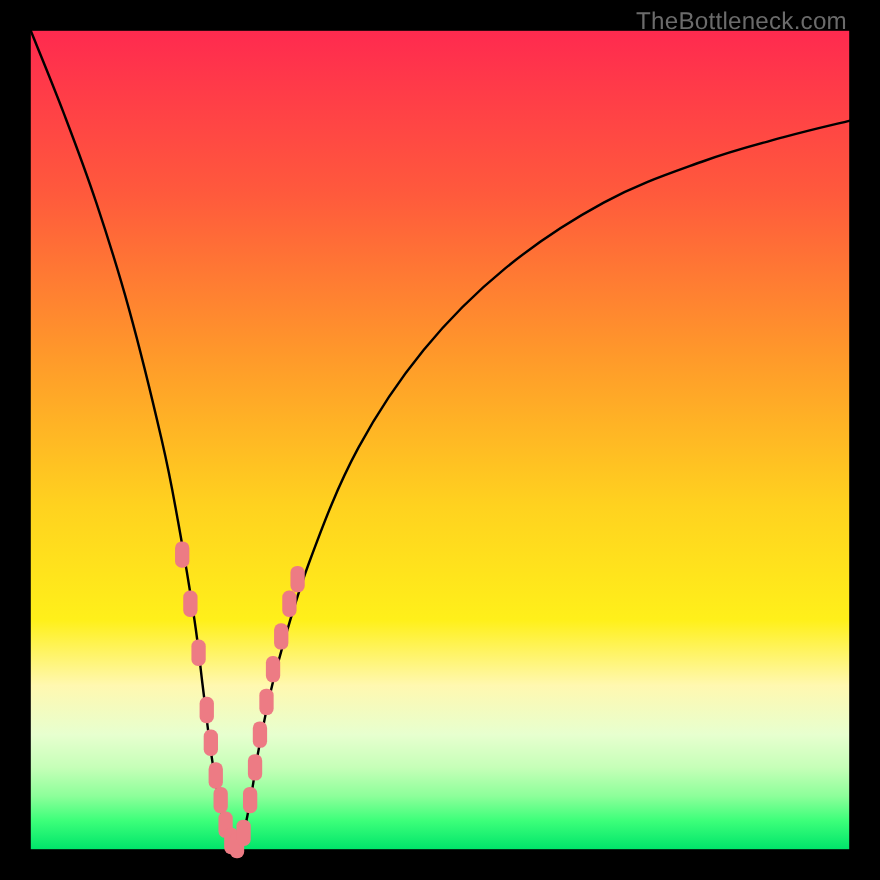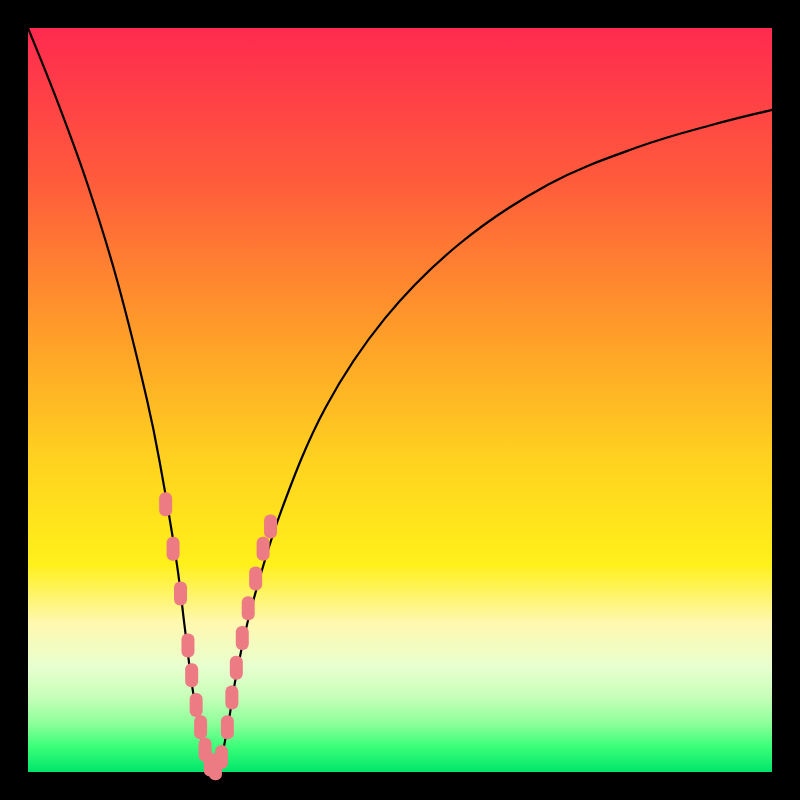--- a/index.html
+++ b/index.html
@@ -74,13 +74,14 @@
           <rect x="201.82" y="627.84" width="13" height="24" rx="6" fill="#ed7b84"></rect>
           <rect x="207.77" y="598.08" width="13" height="24" rx="6" fill="#ed7b84"></rect>
           <rect x="213.72" y="568.32" width="13" height="24" rx="6" fill="#ed7b84"></rect>
           <rect x="221.16" y="538.56" width="13" height="24" rx="6" fill="#ed7b84"></rect>
           <rect x="228.60" y="508.80" width="13" height="24" rx="6" fill="#ed7b84"></rect>
           <rect x="236.04" y="486.48" width="13" height="24" rx="6" fill="#ed7b84"></rect>
         </g>
     </svg>
   </div>
 
+  <div class="watermark">TheBottleneck.com</div>
 </div>
 
 </body></html>

